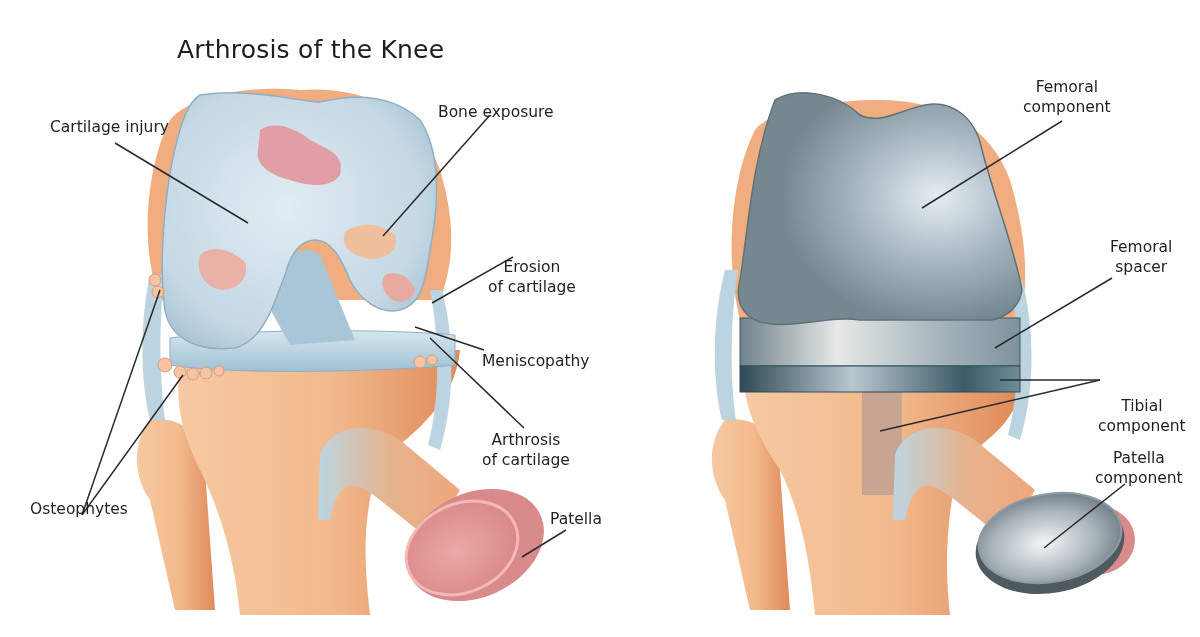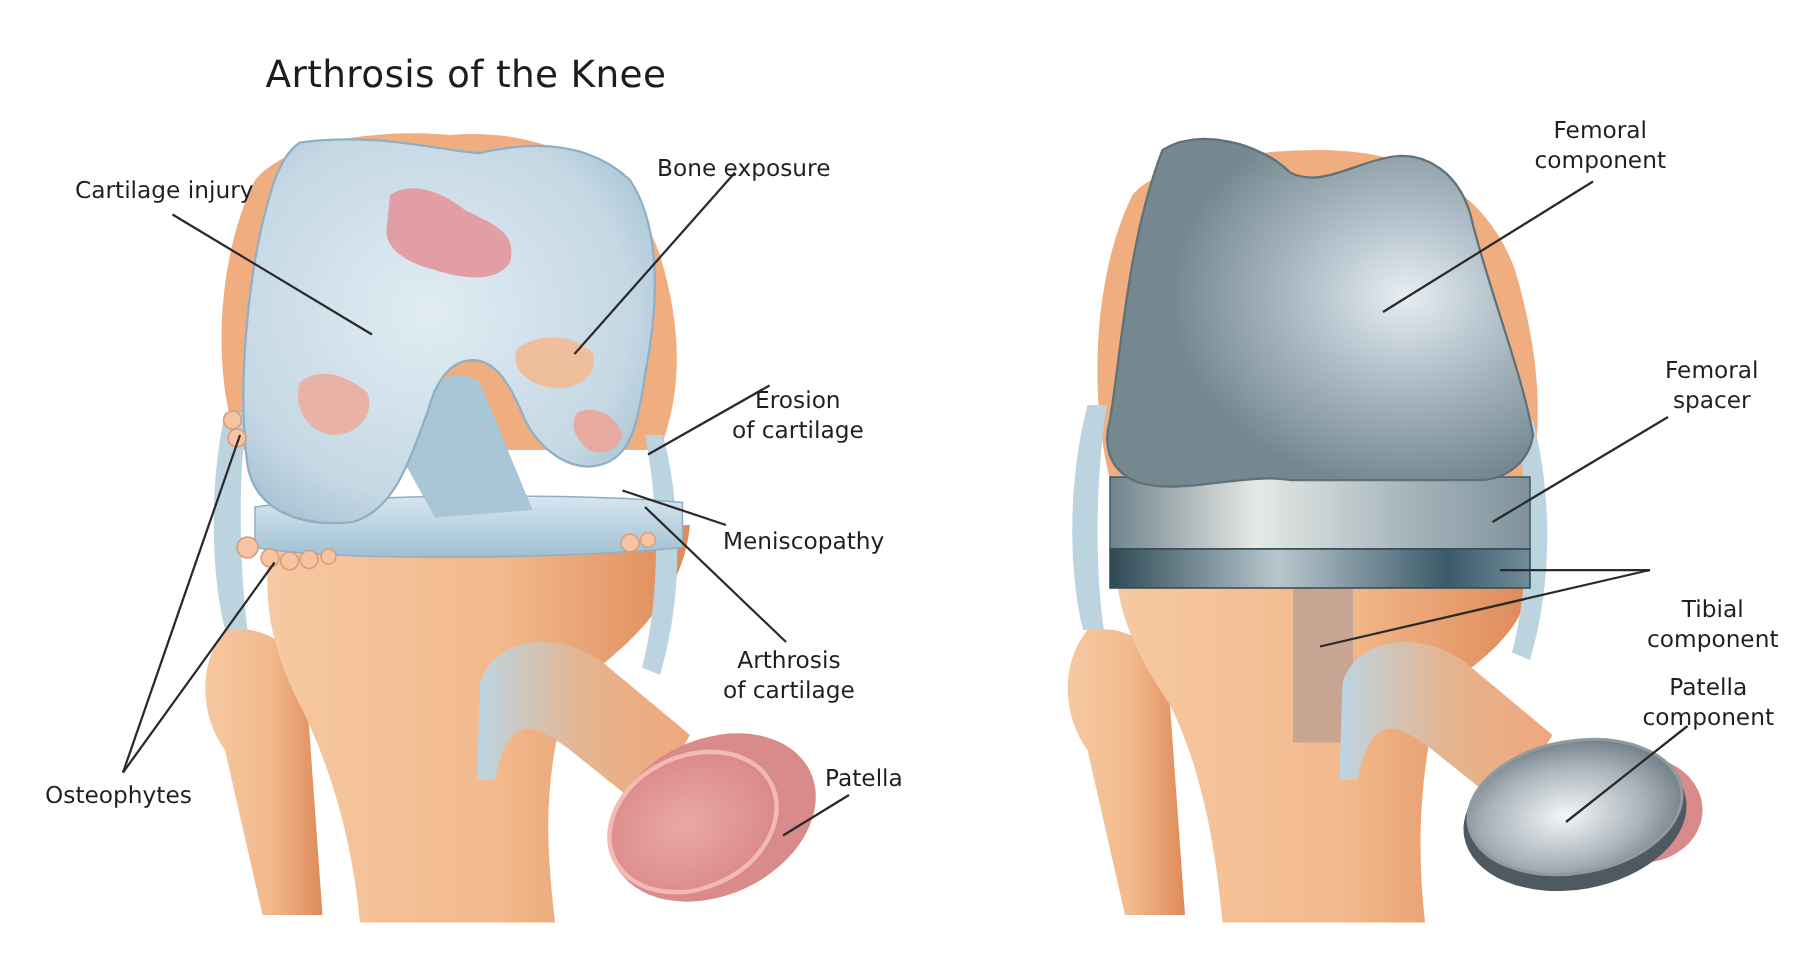--- a/index.html
+++ b/index.html
@@ -175,21 +175,21 @@
   <div class="label" style="left:482px; top:351px;">
     <span>Meniscopathy</span>
   </div>
   <div class="label center" style="left:482px; top:430px;">
     <div>Arthrosis</div>
     <div>of cartilage</div>
   </div>
   <div class="label" style="left:550px; top:509px;">
     <span>Patella</span>
   </div>
-  <div class="label" style="left:30px; top:520px;">
+  <div class="label" style="left:30px; top:499px;">
     <span>Osteophytes</span>
   </div>
 
   
   <div class="label center" style="left:1023px; top:77px;">
     <div>Femoral</div>
     <div>component</div>
   </div>
   <div class="label center" style="left:1110px; top:237px;">
     <div>Femoral</div>

